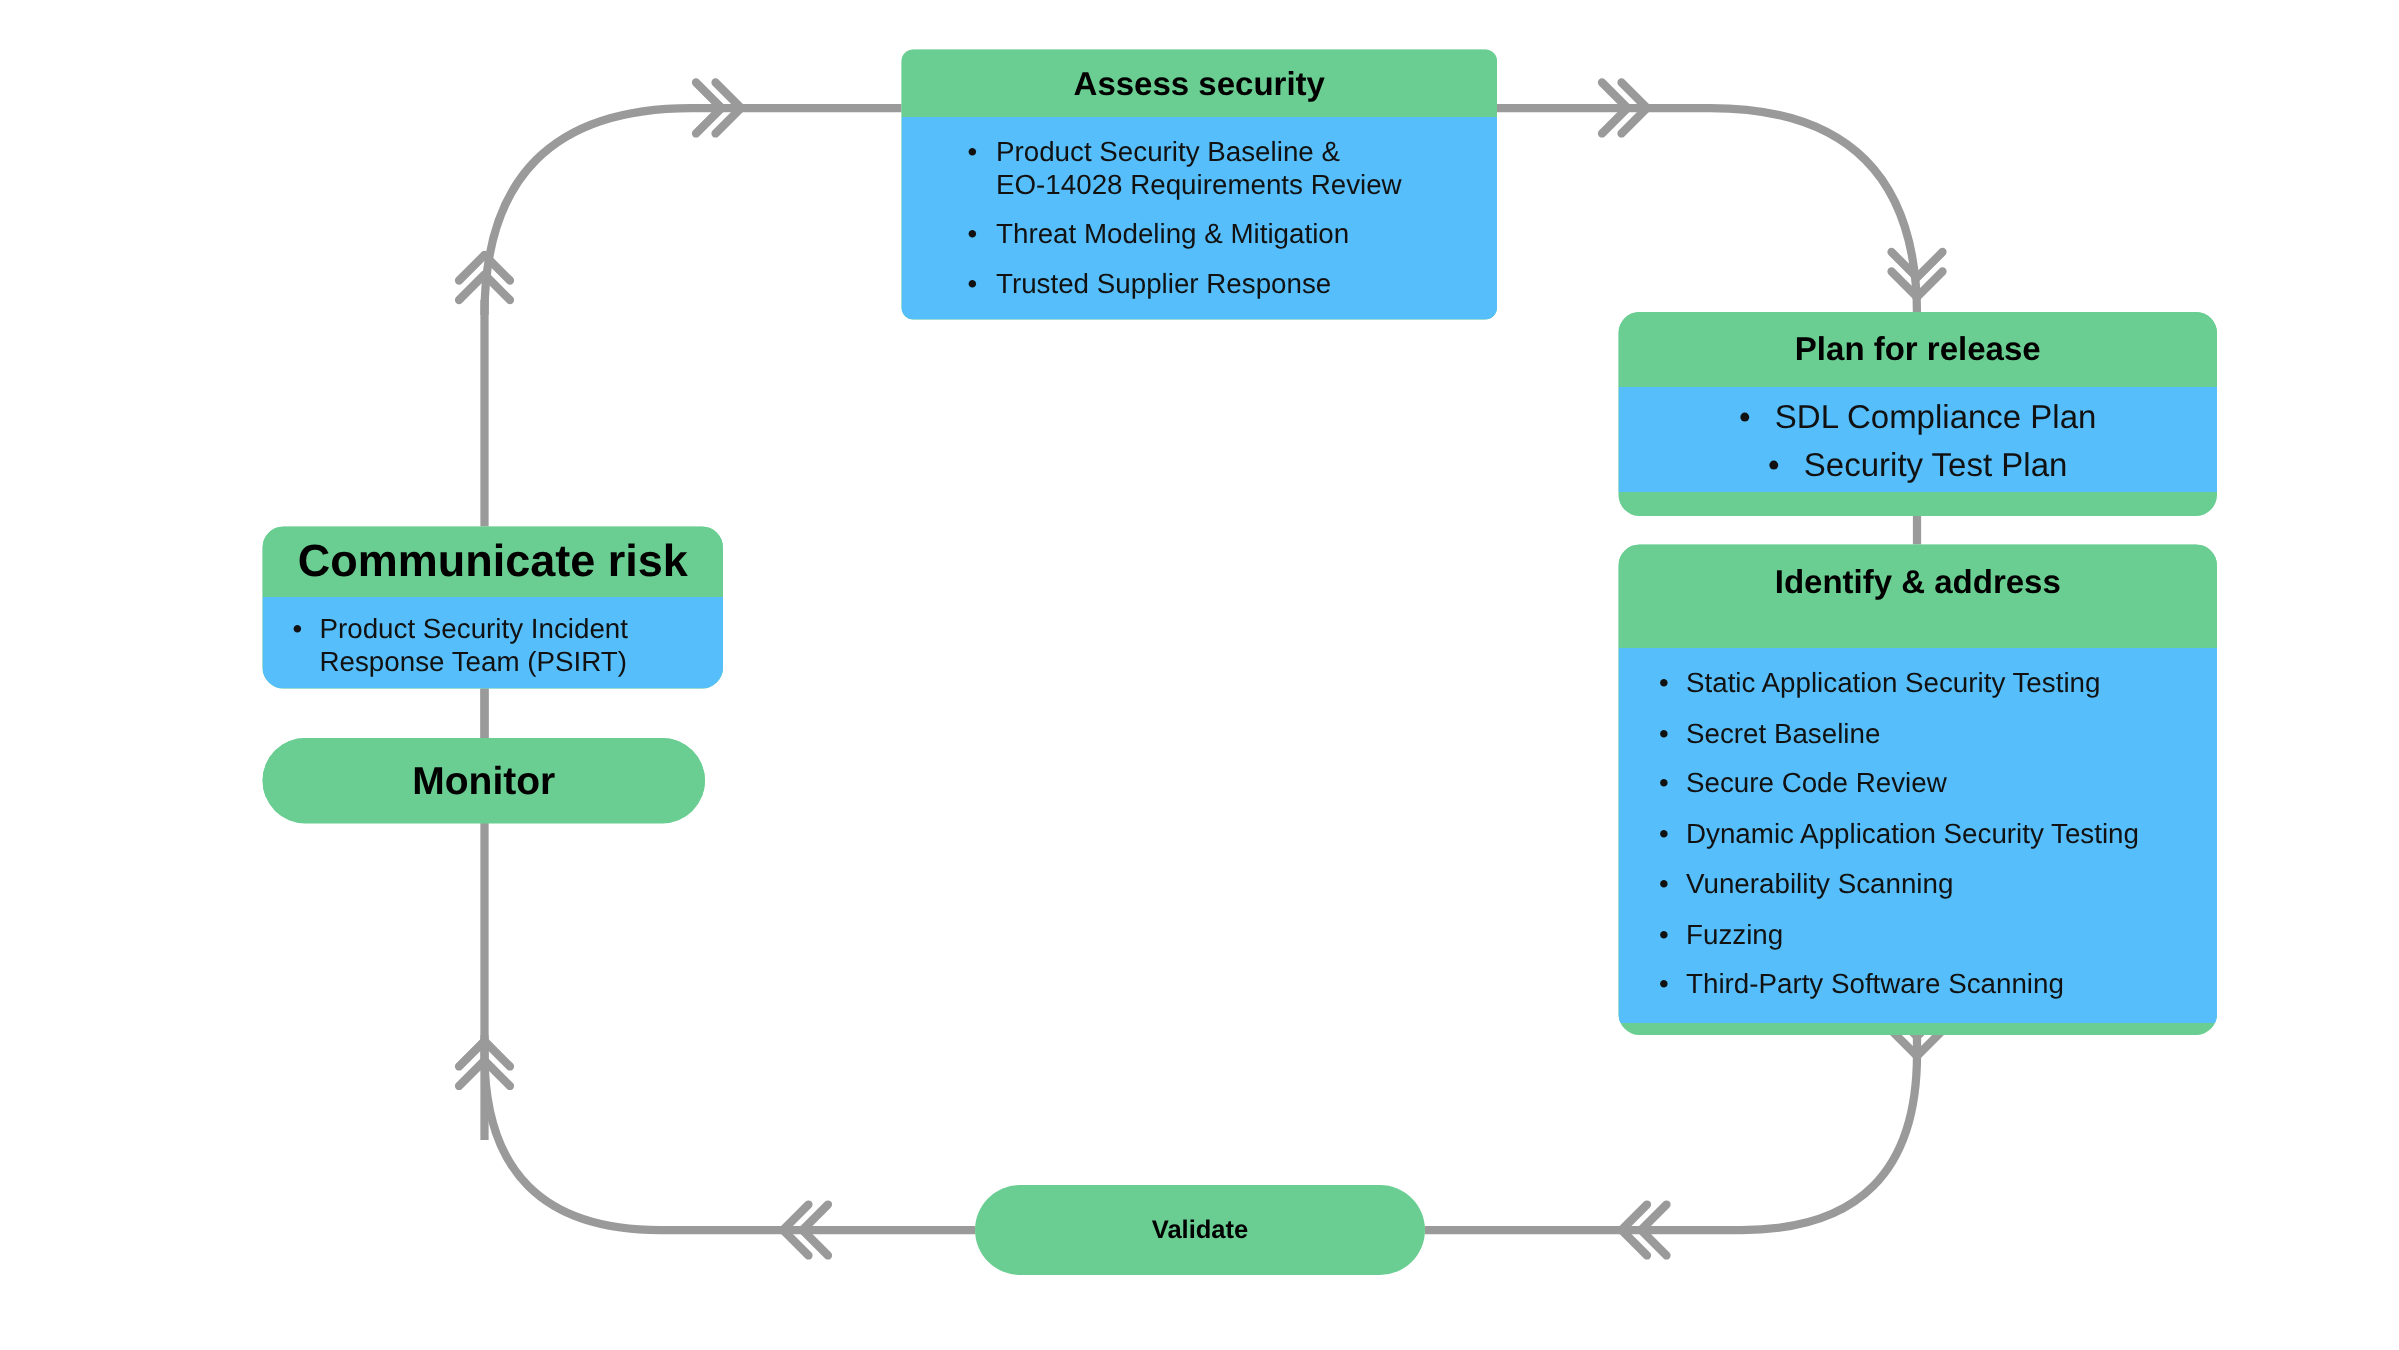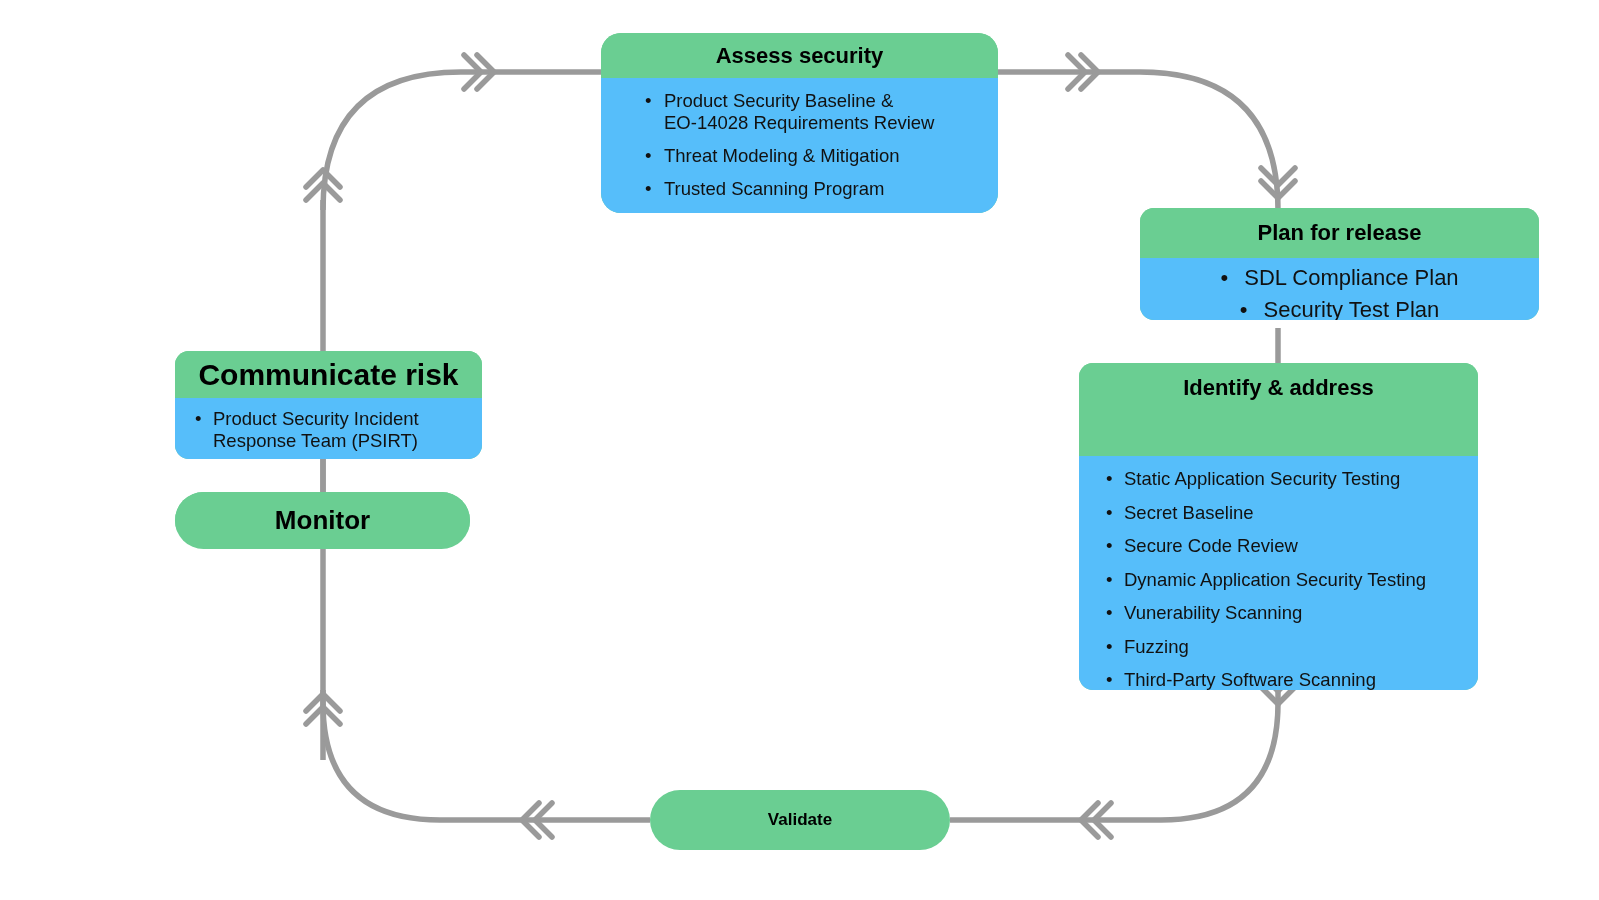--- a/index.html
+++ b/index.html
@@ -62,45 +62,45 @@
   .bullet-item .txt {
     display: block;
   }
 
   
   #node-assess {
     left: 601px;
     top: 33px;
     width: 397px;
     height: 180px;
-    border-radius: 20px;
+    border-radius: 8px;
   }
   #node-assess .node-header {
     height: 45px;
     line-height: 45px;
     font-size: 22px;
   }
   #node-assess .node-body {
     height: 135px;
     padding: 12px 0 0 0;
   }
   #node-assess .bullet-item {
     font-size: 18.5px;
     line-height: 22px;
     padding-left: 63px;
     margin-bottom: 11px;
   }
   #node-assess .bullet-item .dot { left: 44px; }
 
   
   #node-plan {
-    left: 1140px;
+    left: 1079px;
     top: 208px;
     width: 399px;
-    height: 112px;
+    height: 136px;
     border-radius: 14px;
   }
   #node-plan .node-header {
     height: 50px;
     line-height: 50px;
     font-size: 22px;
   }
   #node-plan .node-body {
     height: 70px;
     padding-top: 9px;
@@ -121,21 +121,21 @@
 
   
   #node-identify {
     left: 1079px;
     top: 363px;
     width: 399px;
     height: 327px;
     border-radius: 14px;
   }
   #node-identify .node-header {
-    height: 93px;
+    height: 69px;
     font-size: 22px;
     line-height: 29px;
     padding-top: 10px;
   }
   #node-identify .node-body {
     height: 250px;
     padding-top: 12px;
   }
   #node-identify .bullet-item {
     font-size: 18.5px;
@@ -263,21 +263,21 @@
           <span class="dot">•</span>
           <span class="txt">Product Security Baseline &amp;</span>
           <span class="txt">EO-14028 Requirements Review</span>
         </li>
         <li class="bullet-item">
           <span class="dot">•</span>
           <span class="txt">Threat Modeling &amp; Mitigation</span>
         </li>
         <li class="bullet-item">
           <span class="dot">•</span>
-          <span class="txt">Trusted Scanning Program</span>
+          <span class="txt">Trusted Supplier Response</span>
         </li>
       </ul>
     </div>
   </div>
 
   <div class="node" id="node-plan">
     <div class="node-header">Plan for release</div>
     <div class="node-body">
       <ul class="bullet-list">
         <li class="bullet-item">

